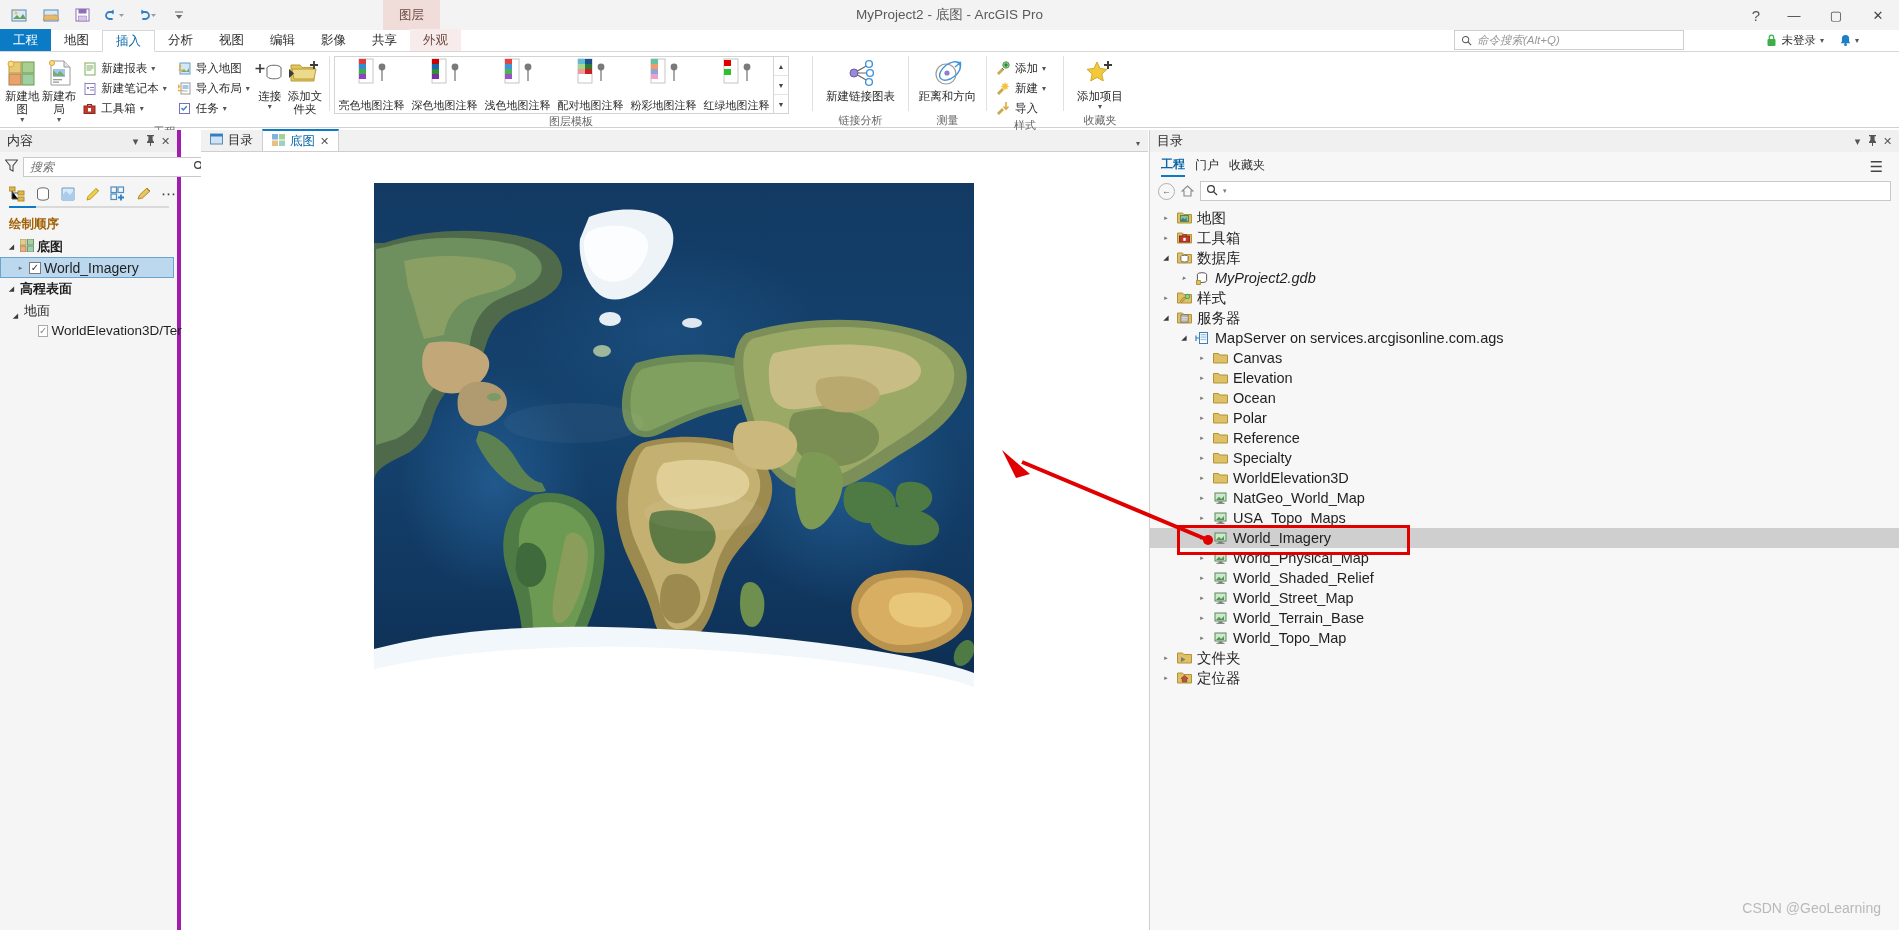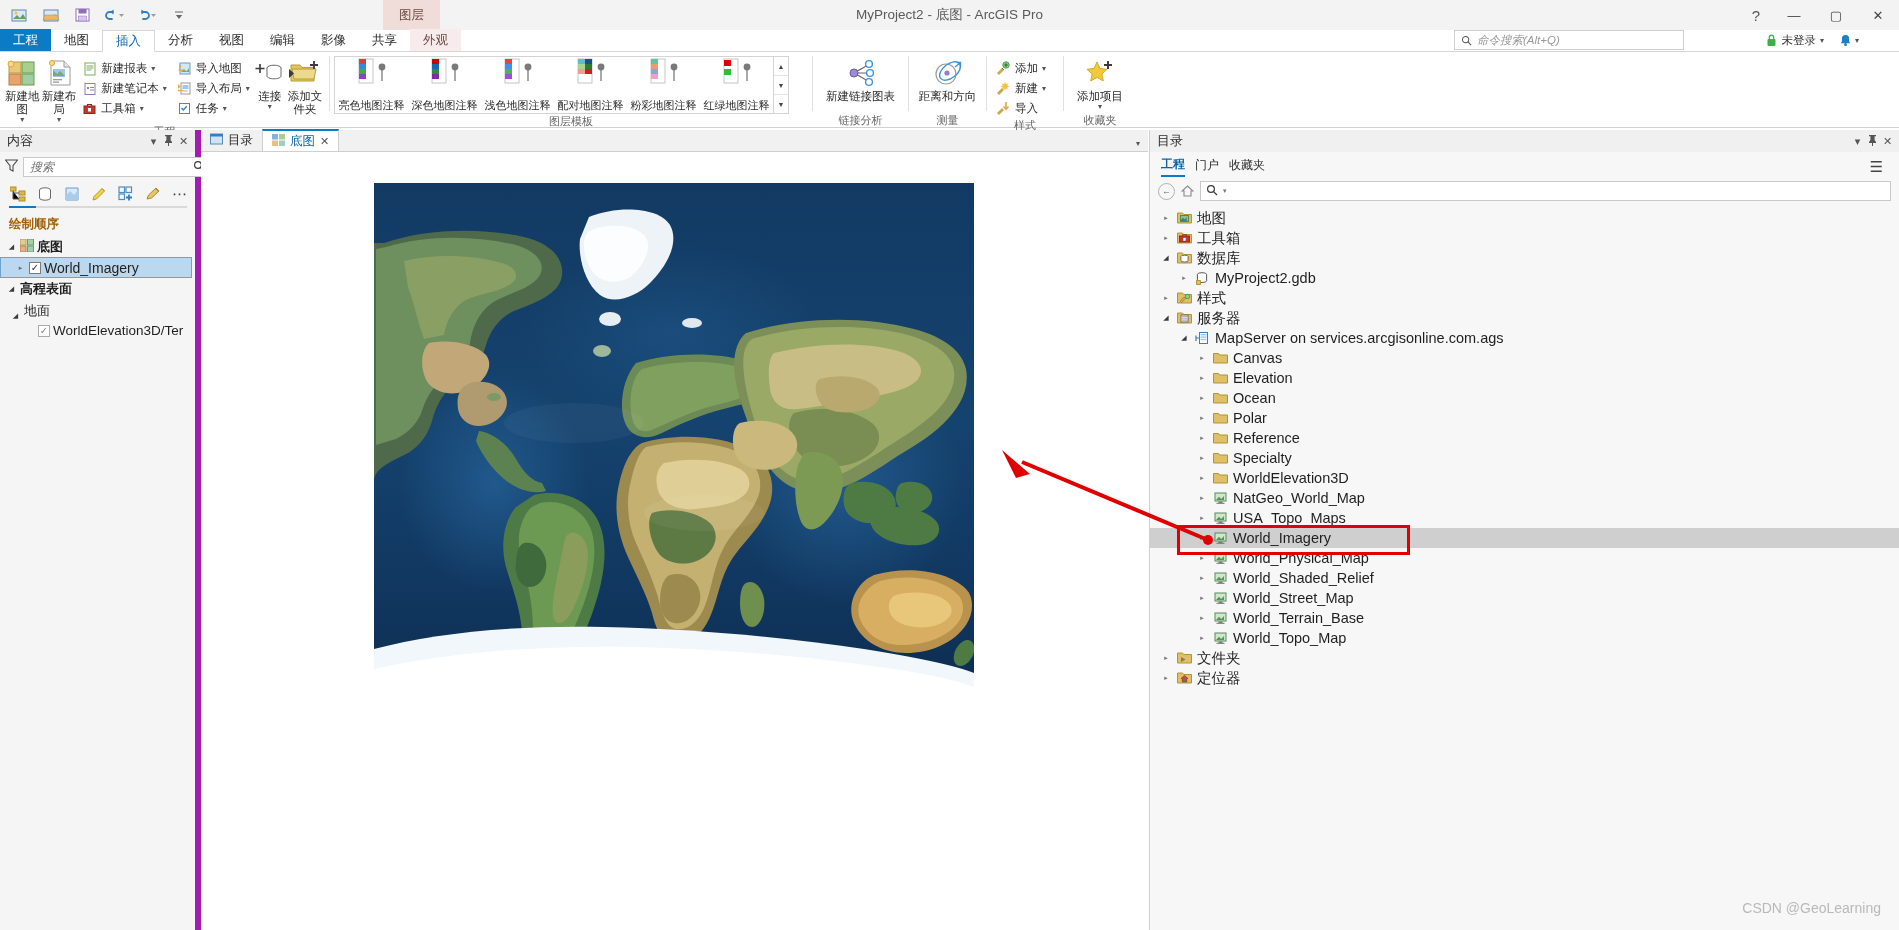--- a/index.html
+++ b/index.html
@@ -93,22 +93,22 @@
   .cmdsearch {
     position:absolute; right:215px; top:30px; width:230px; height:20px;
     border:1px solid #cfcfcf; background:#fff; display:flex; align-items:center;
     gap:5px; padding:0 6px; font-size:11.5px; color:#999; font-style:italic;
   }
   .signin { position:absolute; right:75px; top:30px; height:20px; display:flex;align-items:center;gap:4px; font-size:11.5px; color:#333;}
   .notif { position:absolute; right:40px; top:30px; height:20px; display:flex;align-items:center; }
 
   
   .contents {
-    position:absolute; left:0; top:130px; width:201px; height:800px;
-    background:#f5f5f5; border-right:6px solid #a21caf;
+    position:absolute; left:0; top:130px; width:181px; height:800px;
+    background:#f5f5f5; border-right:4px solid #a21caf;
   }
   .pane-head {
     height:22px; display:flex; align-items:center; padding:0 4px 0 7px;
     font-size:13px; color:#2b2b2b; background:#eeeeee;
   }
   .pane-head .spacer { flex:1; }
   .pane-head .hbtn { width:15px; text-align:center; color:#555; font-size:11px; cursor:pointer;}
   .c-search {
     display:flex; align-items:center; gap:5px; padding:5px 6px 4px 5px;
   }
@@ -893,21 +893,21 @@
         <span class="cico">
           <svg width="15" height="14" viewBox="0 0 15 14">
               <path d="M0.5 2h5l1.2 1.5H14.5V12H0.5z" fill="#e0c066" stroke="#b09436"></path>
               <ellipse cx="7.5" cy="5.6" rx="3.6" ry="1.4" fill="#fff" stroke="#6a6a6a"></ellipse>
               <path d="M3.9 5.6v4c0 .8 1.6 1.4 3.6 1.4s3.6-.6 3.6-1.4v-4" fill="#fff" stroke="#6a6a6a"></path>
             </svg>
         </span>
         <span class="ctxt">数据库</span>
       </div>
 
-      <div class="crow" style="padding-left:28px;">
+      <div class="crow" style="padding-left:28px;font-style:italic;">
         <span class="carrow">▸</span>
         <span class="cico">
           <svg width="15" height="14" viewBox="0 0 15 14">
               <ellipse cx="7" cy="3.4" rx="4.6" ry="1.7" fill="#fff" stroke="#5a5a5a"></ellipse>
               <path d="M2.4 3.4v6.4c0 .9 2 1.7 4.6 1.7s4.6-.8 4.6-1.7V3.4" fill="#fff" stroke="#5a5a5a"></path>
               <path d="M1.5 9.5h4v4h-4z" fill="#e0c066" stroke="#b09436"></path>
             </svg>
         </span>
         <span class="ctxt">MyProject2.gdb</span>
       </div>

